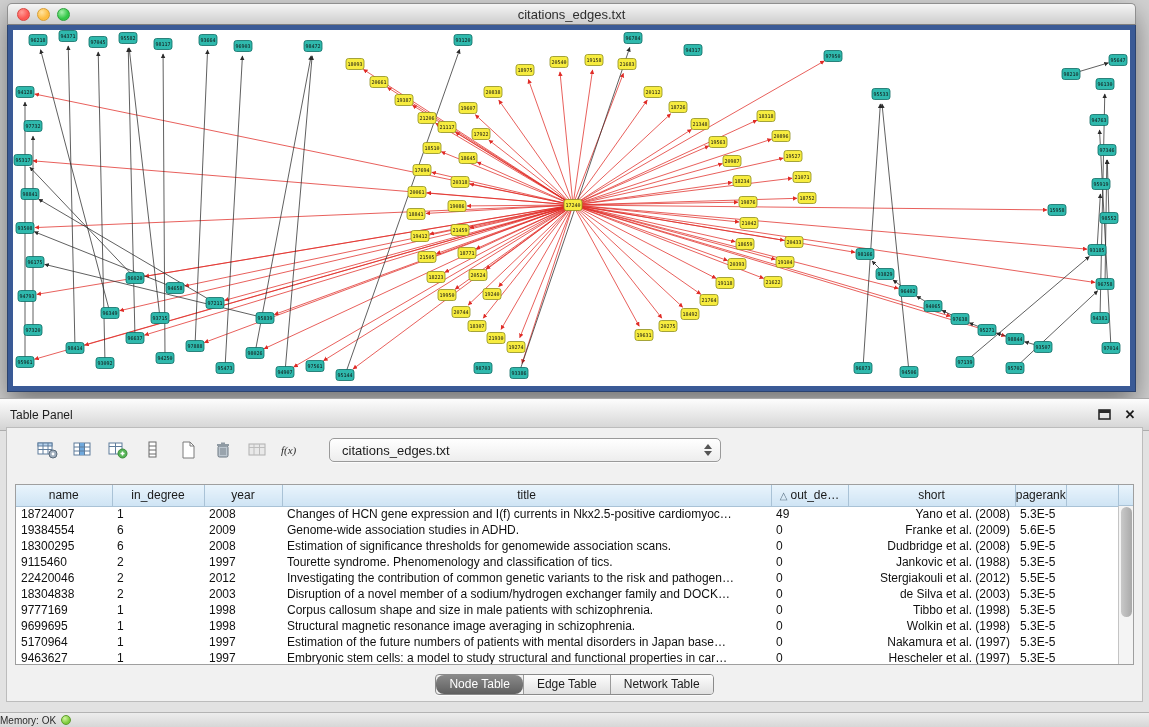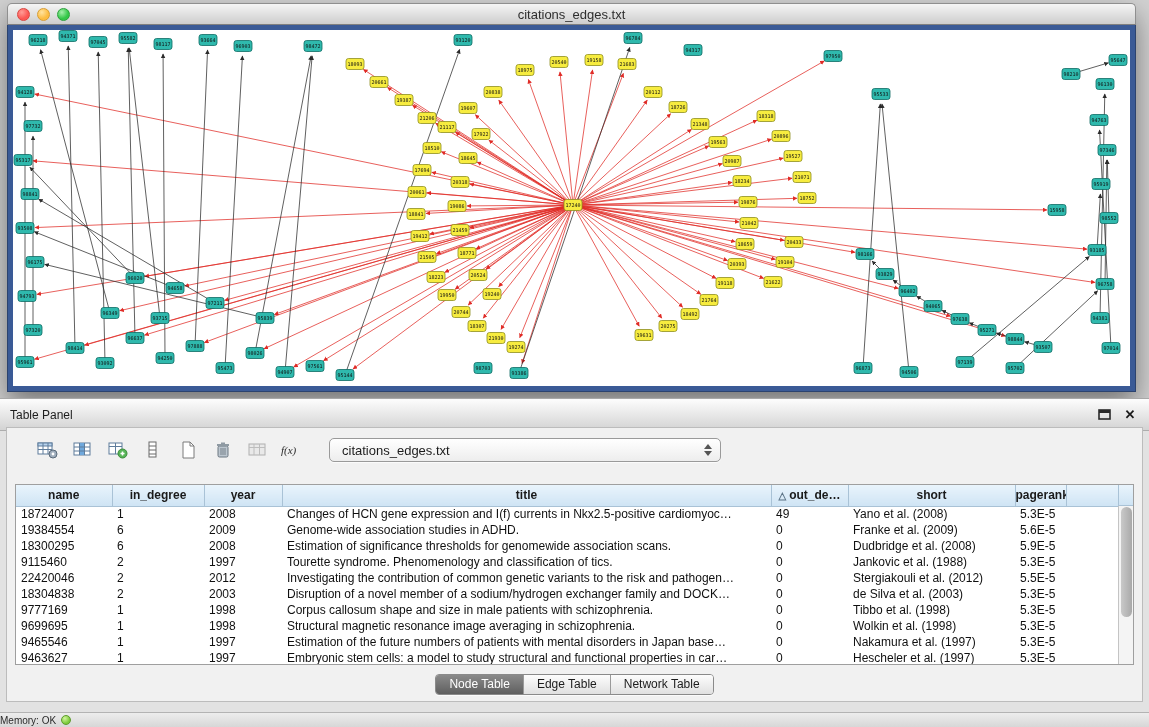--- a/index.html
+++ b/index.html
@@ -46,41 +46,41 @@
            padding:0 6px 0 12px; font-size:13px; color:#1c1c1c; box-shadow:0 1px 1px rgba(255,255,255,.8); }
   .combo .val { flex:1; white-space:nowrap; overflow:hidden; }
   .combo .arrows { display:flex; flex-direction:column; gap:2px; align-items:center; padding-right:2px; }
   .combo .tri-up { width:0; height:0; border-left:4px solid transparent; border-right:4px solid transparent; border-bottom:5px solid #555; }
   .combo .tri-dn { width:0; height:0; border-left:4px solid transparent; border-right:4px solid transparent; border-top:5px solid #555; }
 
   .table-wrap { position:absolute; top:56px; left:8px; right:8px; bottom:36px;
                 background:#ffffff; border:1px solid #9f9f9f; overflow:hidden; }
   table.data { border-collapse:collapse; table-layout:fixed; width:calc(100% - 15px); }
   table.data th { height:21px; background:linear-gradient(#e9f4fc,#cfe4f4); border:1px solid #a9c2d6;
-                  border-top:none; font-size:12px; font-weight:bold; color:#1a1a1a; text-align:center;
+                  border-top:none; font-size:12px; font-weight:normal; color:#1a1a1a; text-align:center;
                   overflow:hidden; white-space:nowrap; }
   table.data th:first-child { border-left:none; }
   table.data td { height:16px; font-size:12px; color:#101010; padding:0 5px; white-space:nowrap;
                   overflow:hidden; }
-  td.c-center { text-align:left; }
+  td.c-center { text-align:right; }
   .sort-glyph { color:#5d7487; font-size:10px; margin-right:3px; }
   .col0{width:96px}.col1{width:92px}.col2{width:78px}.col3{width:489px}.col4{width:77px}.col5{width:167px}
   .vscroll { position:absolute; top:21px; right:0; bottom:0; width:15px; background:#f4f4f4;
              border-left:1px solid #c4c4c4; }
   .vscroll .thumb { position:absolute; top:1px; left:2px; width:11px; height:110px; border-radius:6px;
                     background:linear-gradient(90deg,#c9c9c9,#a9a9a9); }
   .hdr-corner { position:absolute; top:0; right:0; width:15px; height:21px;
                 background:linear-gradient(#e9f4fc,#cfe4f4); border-left:1px solid #a9c2d6; border-bottom:1px solid #a9c2d6; }
 
   .tabs { position:absolute; bottom:6px; left:0; right:0; display:flex; justify-content:center; }
   .tabbar { display:flex; border:1px solid #8a8a8a; border-radius:4px; overflow:hidden;
             box-shadow:0 1px 0 rgba(255,255,255,.7); }
   .tab { font-size:12px; padding:2px 13px 3px; background:linear-gradient(#fdfdfd,#e0e0e0);
          color:#1c1c1c; border-left:1px solid #9a9a9a; }
-  .tab:first-child { border-left:none; }
+  .tab:first-child { border-left:none;border-radius:8px; }
   .tab.sel { background:linear-gradient(#8a8a8a,#5f5f5f); color:#ffffff; }
 
   
   .statusbar { position:absolute; left:0; bottom:0; width:1149px; height:15px;
                background:linear-gradient(#ededed,#d7d7d7); border-top:1px solid #b3b3b3;
                display:flex; align-items:center; justify-content:flex-start; padding-right:6px; gap:5px; }
   .statusbar .mem { font-size:10px; color:#2b2b2b; }
   .mem-dot { width:10px; height:10px; border-radius:50%;
              background:radial-gradient(circle at 35% 30%, #d2f59e, #7ccb3b 65%); border:1px solid #5c9c2b; }
 </style>
@@ -900,21 +900,21 @@
               <td>9699695</td>
               <td>1</td>
               <td>1998</td>
               <td>Structural magnetic resonance image averaging in schizophrenia.</td>
               <td>0</td>
               <td class="c-center">Wolkin et al. (1998)</td>
               <td>5.3E-5</td>
               <td></td>
             </tr>
             <tr>
-              <td>9465546</td>
+              <td>5170964</td>
               <td>1</td>
               <td>1997</td>
               <td>Estimation of the future numbers of patients with mental disorders in Japan base…</td>
               <td>0</td>
               <td class="c-center">Nakamura et al. (1997)</td>
               <td>5.3E-5</td>
               <td></td>
             </tr>
             <tr>
               <td>9463627</td>

